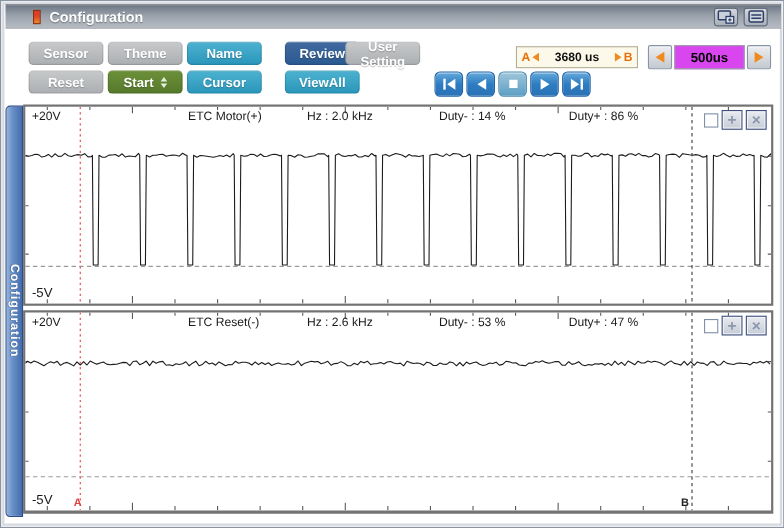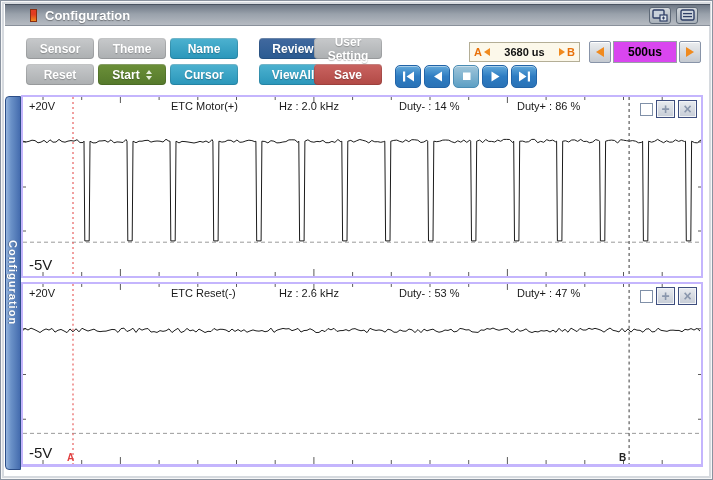--- a/index.html
+++ b/index.html
@@ -57,27 +57,27 @@
   .pb.light { background:linear-gradient(#9fc5da,#5d9fc4); border-color:#4a8cb4; }
   .p0{left:394px}.p1{left:423px}.p2{left:452px}.p3{left:481px}.p4{left:510px}
   
   .config { position:absolute; left:4px; top:95px; width:16px; height:374px;
             background:linear-gradient(90deg,#96b5de,#6b92c8 35%,#446cae);
             border:1px solid #2c4e88; border-radius:4px 0 0 4px;
             display:flex; align-items:center; justify-content:center; cursor:pointer; }
   .config span { writing-mode:vertical-rl; color:#fff; font-size:11px; font-weight:bold; letter-spacing:1px;
                  text-shadow:0 1px 1px rgba(0,0,0,.3); }
   
-  .panel { position:absolute; left:20px; width:682px; background:#fff; border:2px solid #c4b5fd; }
+  .panel { position:absolute; left:20px; width:682px; background:#fff; border:2px solid #737373; }
   .panel1 { top:94px; height:183px; }
   .panel2 { top:281px; height:185px; border-bottom-width:3px; }
   .plot { position:absolute; left:0; top:0; width:100%; height:100%; }
   .plbl { position:absolute; top:3px; font-size:11px; color:#1a1a1a; white-space:nowrap; }
   .l0{left:6px}.l1{left:148px}.l2{left:256px}.l3{left:376px}.l4{left:494px}
-  .vbot { position:absolute; bottom:3px; left:6px; font-size:15px; color:#1a1a1a; }
+  .vbot { position:absolute; bottom:3px; left:6px; font-size:12px; color:#1a1a1a; }
   .ctrls { position:absolute; top:3px; right:4px; display:flex; gap:3px; align-items:center; }
   .chk { width:13px; height:13px; background:#fff; border:1px solid #8090a8; cursor:pointer; }
   .sqbtn { width:19px; height:18px; border:1px solid #3e4e7e; background:linear-gradient(#e8ebef,#c6ccd6);
            box-shadow: inset 0 0 0 1px #f2f4f7; color:#8a97ad; font-weight:bold; font-size:14px; line-height:15px;
            text-align:center; padding:0; cursor:pointer; font-family:"Liberation Sans",sans-serif; }
   .curlbl { position:absolute; bottom:1px; font-size:10px; font-weight:bold; }
   .cur-a { left:44px; color:#e04040; }
   .cur-b { left:596px; color:#222; }
 </style>
 </head>
@@ -131,23 +131,20 @@
         <i class="up"></i>
         <i class="dn"></i>
       </span>
   </button>
   <button class="btn r2 c2 teal">
       <span>Cursor</span>
     </button>
   <button class="btn r2 c3 teal">
       <span>ViewAll</span>
     </button>
-  <button class="btn r2 c4 red">
-      <span>Save</span>
-    </button>
 
   <div class="ab">
     <span class="g">
         <span class="ltr">A</span>
         <span class="tri tri-l"></span>
       </span>
     <span>3680 us</span>
     <span class="g">
         <span class="tri tri-r"></span>
         <span class="ltr">B</span>

